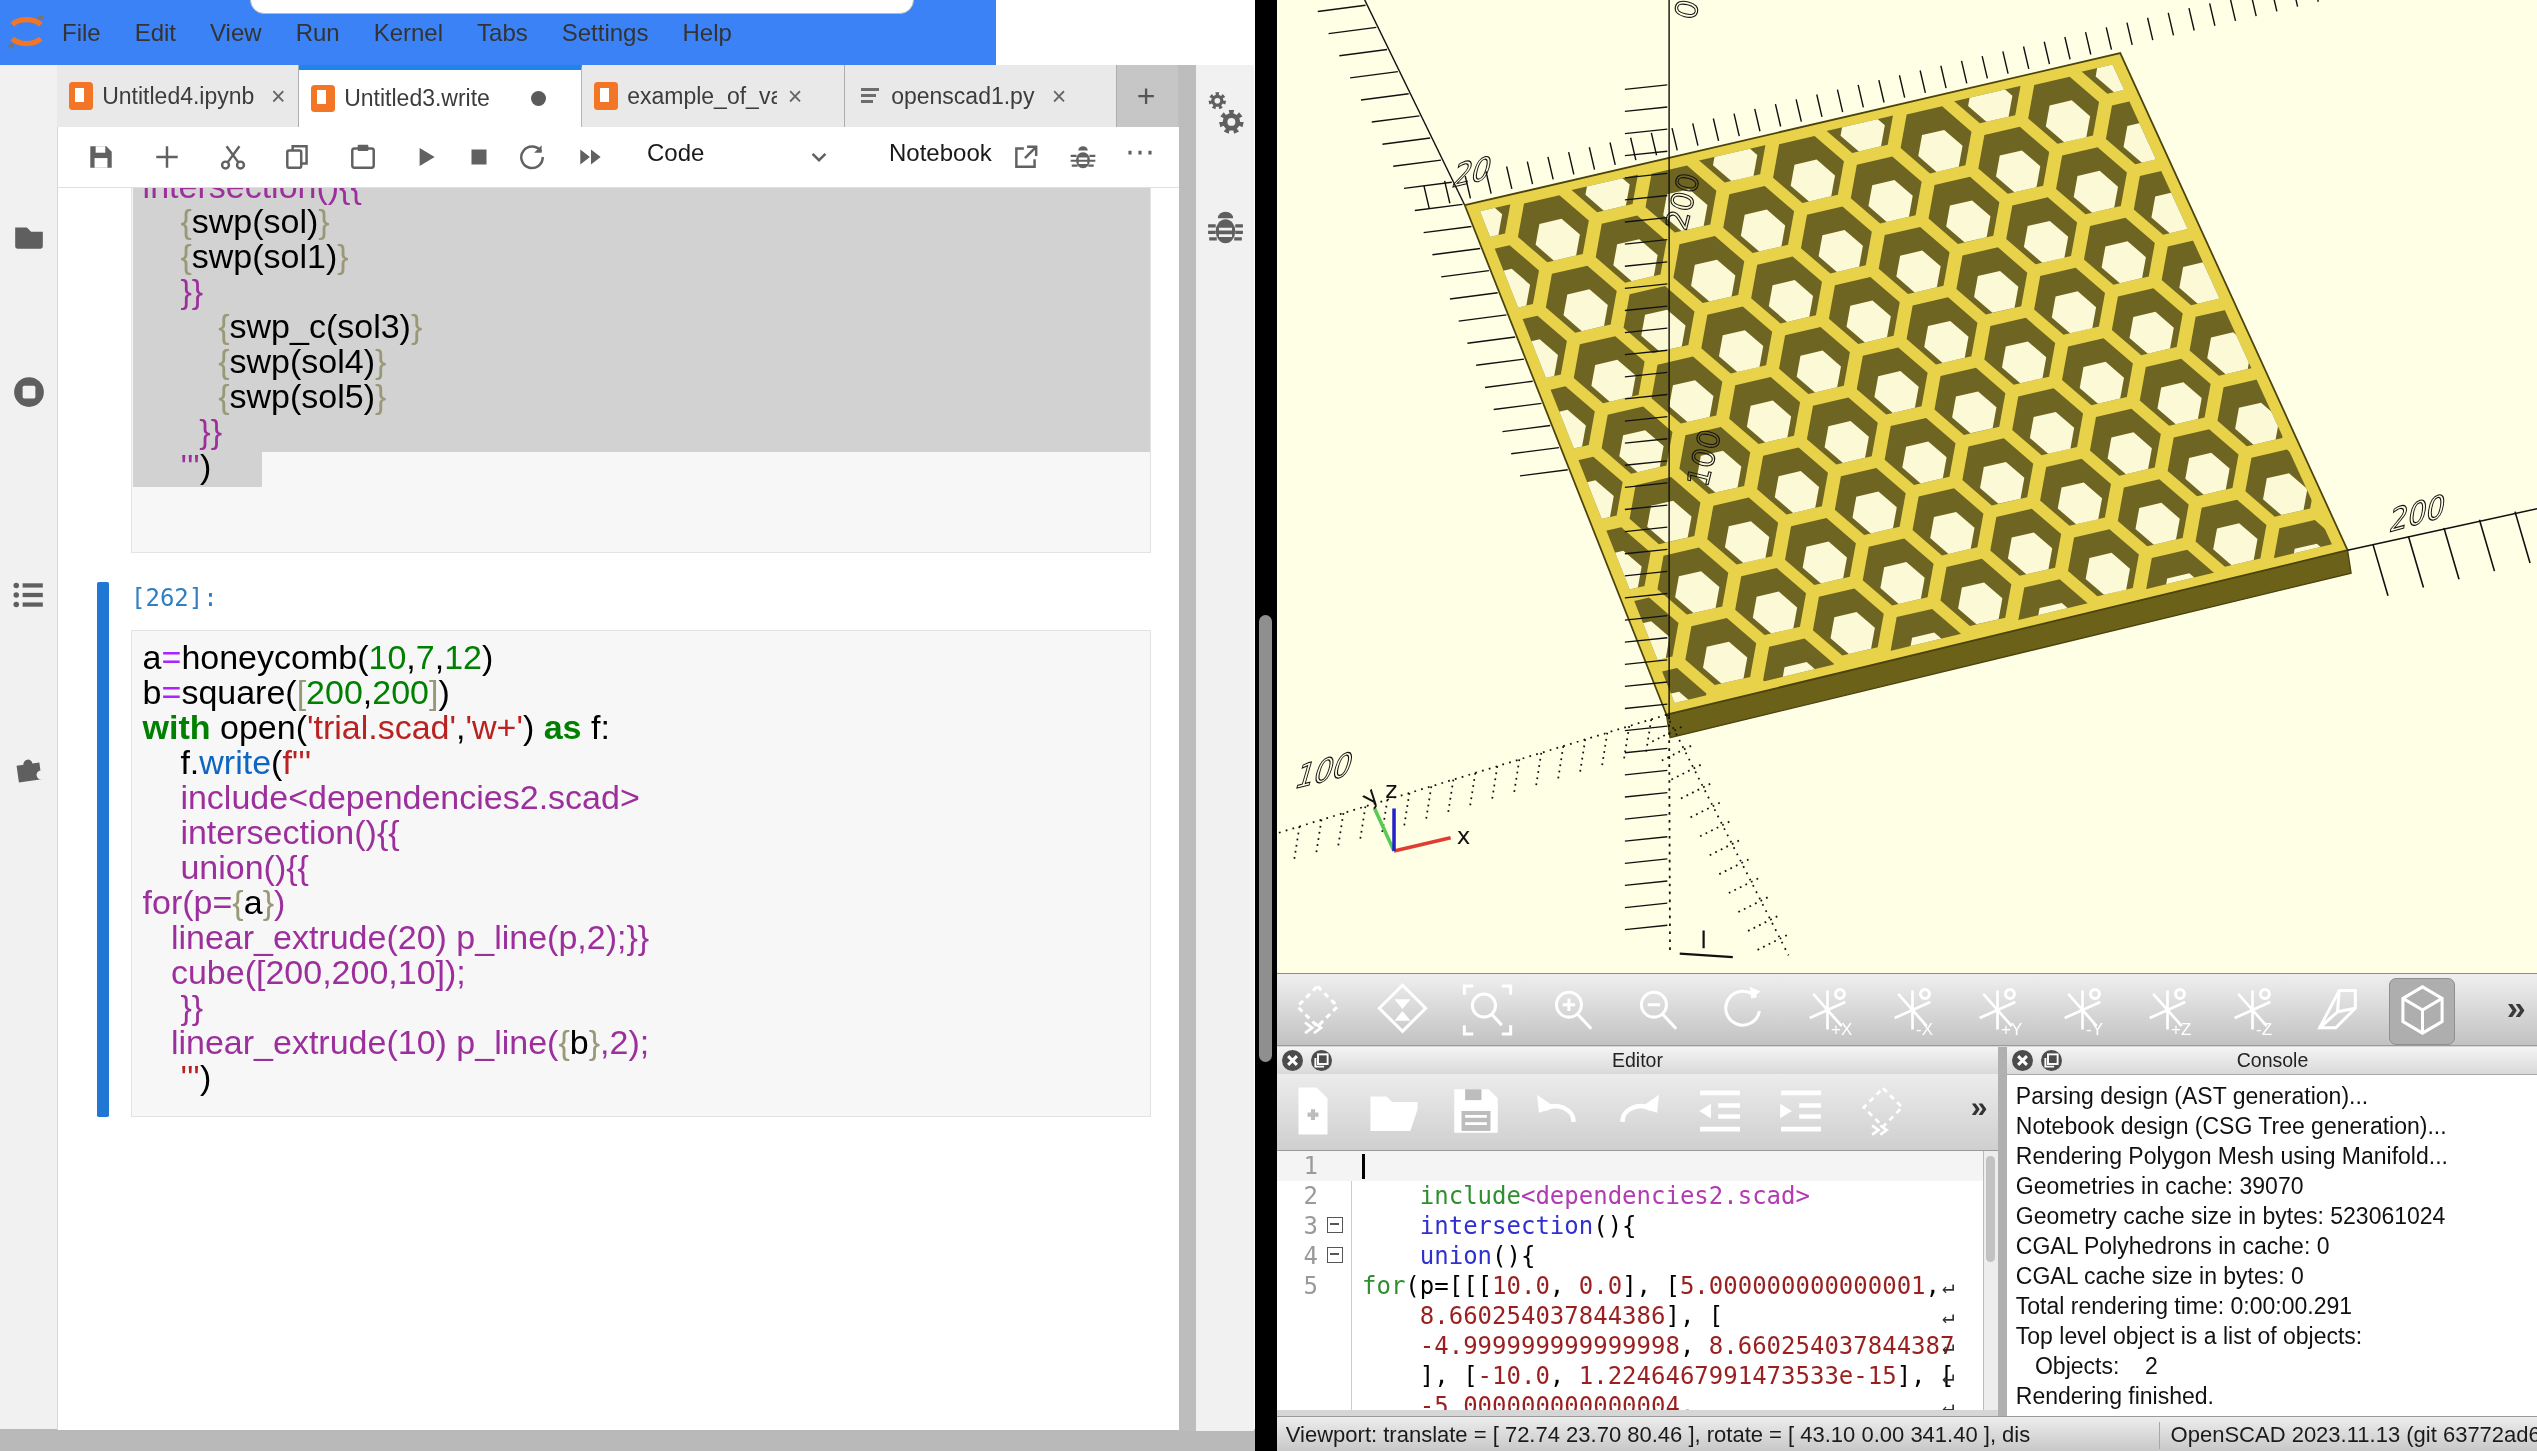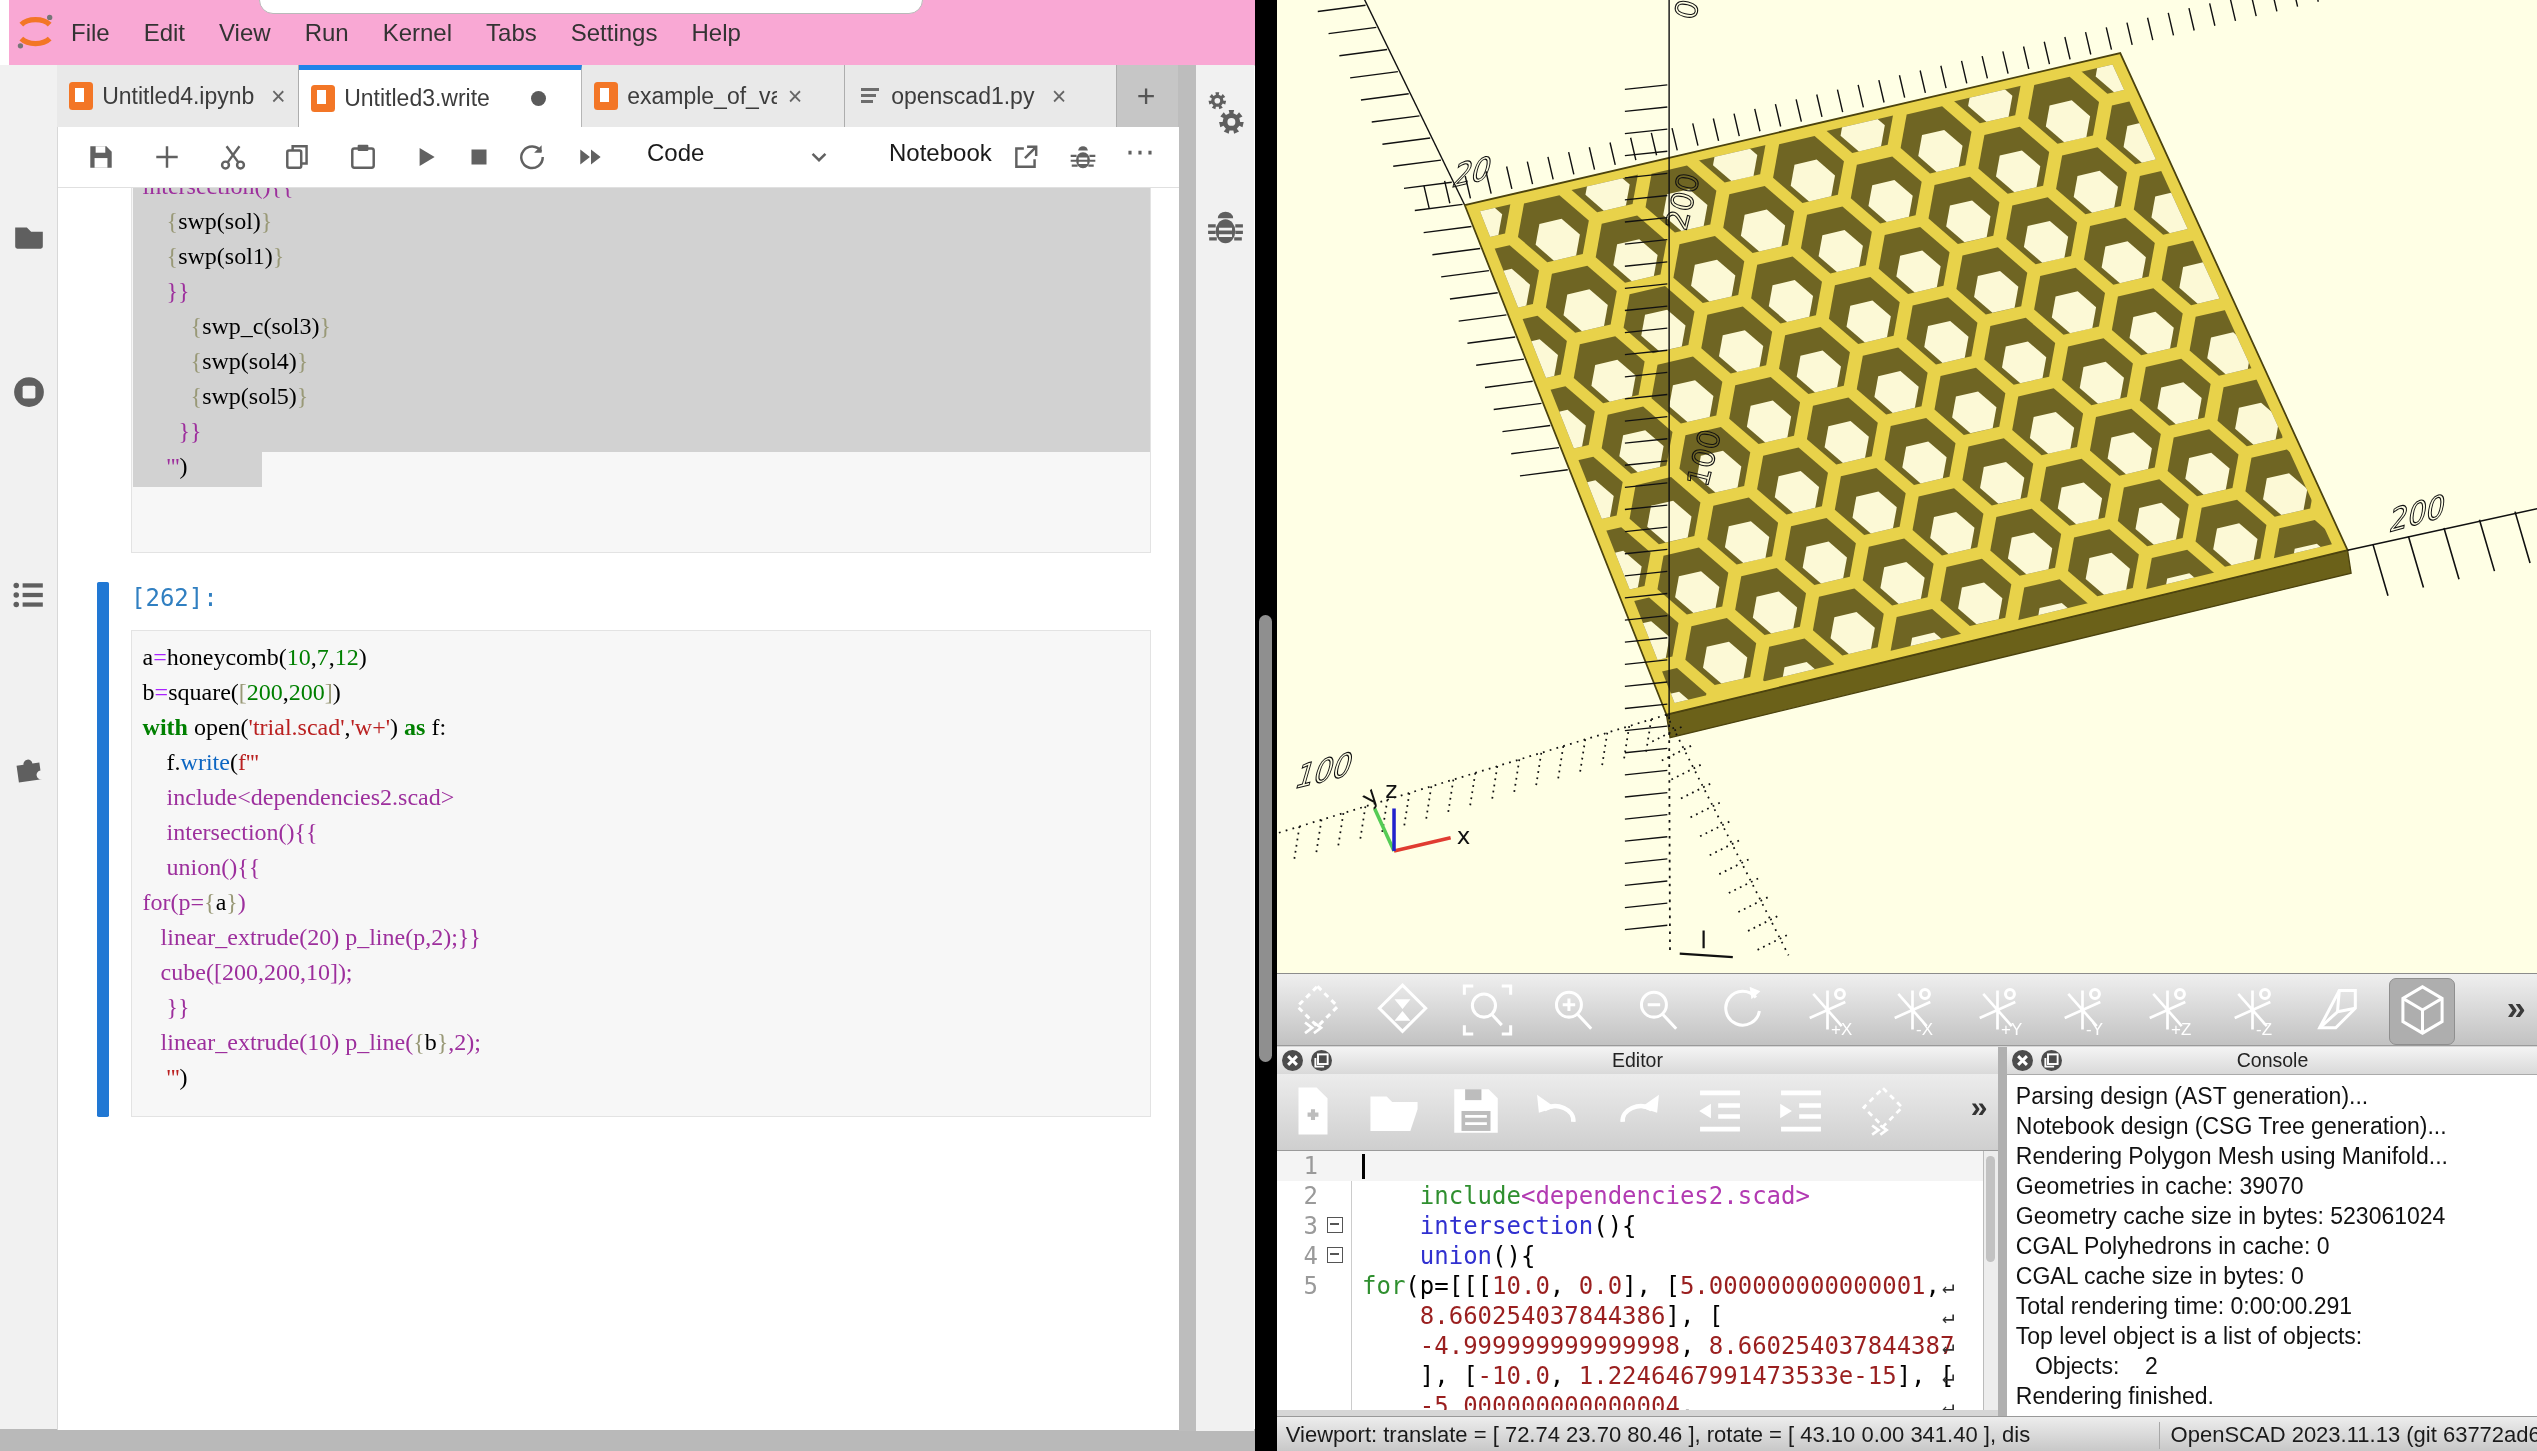--- a/index.html
+++ b/index.html
@@ -1,20 +1,20 @@
 <!DOCTYPE html>
 <html style="font-size:14px"><head>
 <meta charset="utf-8">
 <style>
   html,body{margin:0;padding:0;background:#222;font-family:"Liberation Sans",sans-serif;}
   #stage{position:relative;width:2538px;height:1452px;background:#000;overflow:hidden;}
   .abs{position:absolute;}
   
   #jwin{left:0;top:0;width:1255px;height:1452px;background:#fff;overflow:hidden;}
-  #jmenubar{left:9px;top:0;width:1255px;height:65px;background:#f9a8d4;border-bottom:0.9px solid #e6e6e6;}
+  #jmenubar{left:0;top:0;width:996px;height:65px;background:#3b82f6;border-bottom:0.9px solid #e6e6e6;}
   #omnibox{left:250px;top:-23px;width:662px;height:35px;border:1.8px solid #b9b9b9;border-radius:14px;background:#fff;}
   #jmenu{left:62px;top:0;height:65px;display:flex;align-items:center;gap:34px;}
   .menu-item{font-size:24px;color:#333;white-space:nowrap;}
   #jactivity{left:0;top:65px;width:57px;height:1387px;background:#f1f1f1;}
   .act-icon{position:absolute;left:11.5px;width:34px;height:34px;}
   #jbottomstrip{left:0;top:1429px;width:1255px;height:23px;background:#b9b9b9;}
   #jtabbar{left:57px;top:65px;width:1121px;height:63px;background:#c6c6c6;display:flex;}
   .jtab{position:relative;height:62px;border-right:0.9px solid #adadad;background:#e9e9e9;display:flex;align-items:center;padding:0 12.4px;box-sizing:border-box;}
   .jtab.active{background:#fff;border-top:5.3px solid #2084e8;border-right:0.9px solid #b5b5b5;}
   .jtab .tlabel{font-size:23px;color:#3c3c3c;margin:0 8.8px;overflow:hidden;white-space:nowrap;display:inline-block;}
@@ -26,21 +26,21 @@
   .pyicon span{position:absolute;left:3.5px;width:17.7px;height:3.5px;background:#6d6d6d;}
   #jtab-add{width:58px;display:flex;align-items:center;justify-content:center;font-size:32px;color:#555;}
   #jdivider{left:1178px;top:65px;width:18.6px;height:1366px;background:#bdbdbd;}
   #jsidebar{left:1196px;top:65px;width:58px;height:1366px;background:#f1f1f1;}
   #jnb{left:57px;top:127px;width:1121px;height:1303px;background:#fff;border-left:0.9px solid #d8d8d8;overflow:hidden;}
   #nbtoolbar{left:0;top:0;width:1121px;height:60px;background:#fff;border-bottom:0.9px solid #e0e0e0;z-index:5;}
   .tb-icon{position:absolute;top:15px;width:30px;height:30px;}
   #tb-mode{top:12.4px;font-size:24px;color:#1a1a1a;}
   #tb-kernel{top:12.4px;font-size:24px;color:#1a1a1a;}
   .cellbox{position:absolute;left:73px;width:1020px;background:#f7f7f7;border:0.9px solid #e3e3e3;box-sizing:border-box;overflow:hidden;}
-  .code{font-family:Liberation Serif, serif;font-size:24px;line-height:35px;white-space:pre;position:relative;}
+  .code{font-family:Liberation Sans, sans-serif;font-size:34px;line-height:35px;white-space:pre;position:relative;}
   .codeline{padding-left:10.6px;height:35px;}
   .c-t{color:#000}.c-k{color:#008000;font-weight:bold}.c-s{color:#BA2121}.c-f{color:#9d2f9d}
   .c-o{color:#AA22FF}.c-n{color:#008000}.c-b{color:#999977}.c-p{color:#0d66c2}
   .sel{position:absolute;background:#d2d2d2;}
   #cell2-prompt{left:73px;top:457px;font-family:"DejaVu Sans Mono",monospace;font-size:24px;color:#307fc1;}
   #cell2-bluebar{left:39px;top:455px;width:11.5px;height:535px;background:#2178d4;border-radius:1.8px;}
   
   #gap{left:1255px;top:0;width:22px;height:1452px;background:#000;}
   #gap-thumb{left:3.5px;top:615px;width:13.3px;height:447px;background:#8f8f8f;border-radius:7px;}
   

